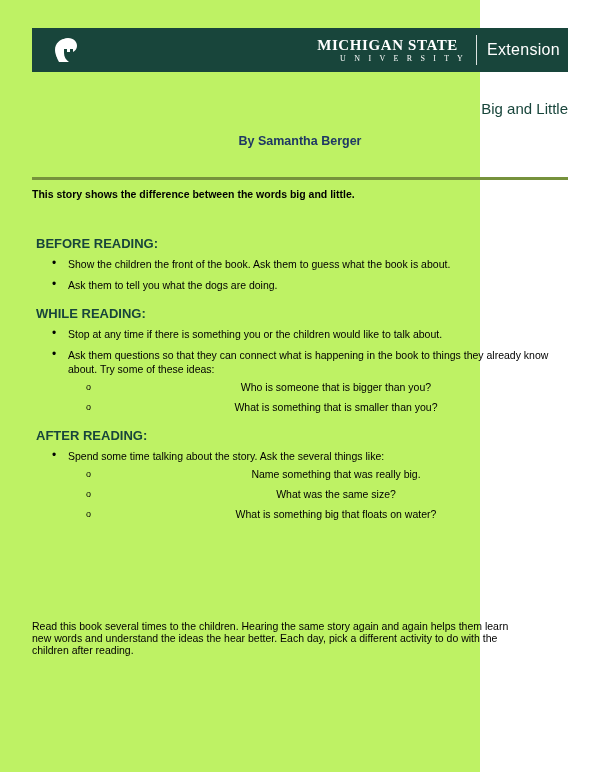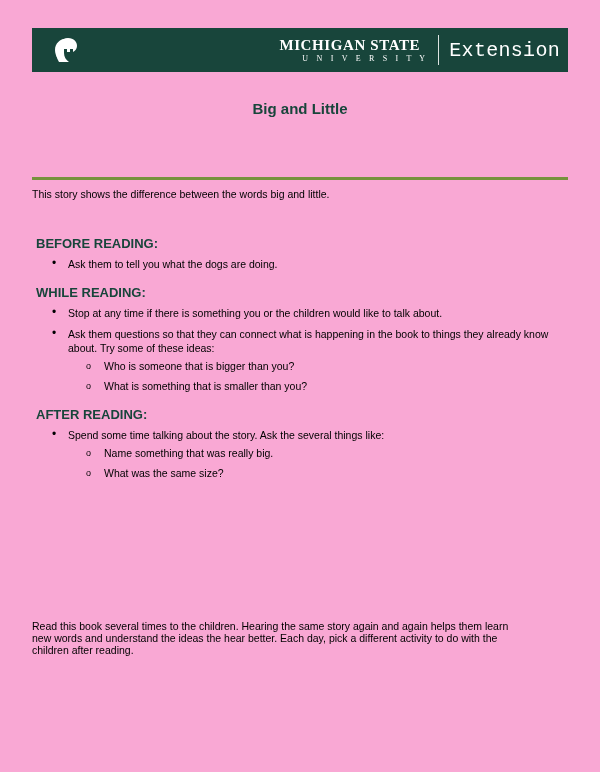--- a/index.html
+++ b/index.html
@@ -9,23 +9,23 @@
   body {
     width: 600px;
     height: 772px;
     background: #ffffff;
     font-family: "Liberation Sans", sans-serif;
     color: #000000;
     overflow: hidden;
   }
   .page {
     position: relative;
-    width: 600px;
+    width: 480px;
     height: 772px;
-    background: #f9a8d4;
+    background: #bef264;
   }
 
   
   .header-banner {
     position: absolute;
     left: 32px;
     top: 28px;
     width: 536px;
     height: 44px;
     background: #1b4332;
@@ -73,37 +73,37 @@
     margin-left: 28px;
   }
   .brand-divider {
     width: 1px;
     height: 30px;
     background: #ffffff;
     opacity: 0.85;
   }
   .ext-text {
     color: #ffffff;
-    font-family: Liberation Mono, monospace;
-    font-size: 20px;
+    font-family: Liberation Sans, sans-serif;
+    font-size: 16px;
     padding-left: 10px;
     letter-spacing: 0.3px;
     text-align: center;
   }
 
   
   .doc-title {
     position: absolute;
     left: 32px;
     top: 100px;
     width: 536px;
-    text-align: center;
+    text-align: right;
     color: #18453B;
     font-size: 15px;
-    font-weight: bold;
+    font-weight: normal;
   }
   .doc-author {
     position: absolute;
     left: 32px;
     top: 134px;
     width: 536px;
     text-align: center;
     color: #1f3864;
     font-size: 12.5px;
     font-weight: bold;
@@ -117,21 +117,21 @@
     background: #76923c;
   }
 
   
   .intro {
     position: absolute;
     left: 32px;
     top: 188px;
     width: 536px;
     font-size: 10.5px;
-    font-weight: normal;
+    font-weight: bold;
     color: #000000;
   }
 
   .content {
     position: absolute;
     left: 32px;
     top: 222px;
     width: 536px;
   }
   .section {
@@ -160,20 +160,21 @@
     position: absolute;
     left: 20px;
     top: -1px;
     font-size: 12px;
     line-height: 14px;
   }
   ul.subs {
     list-style: none;
     margin: 4px 0 0 0;
     padding: 0;
+    text-align: center;
   }
   ul.subs > li {
     position: relative;
     padding-left: 36px;
     margin-bottom: 6px;
     font-size: 10.5px;
     line-height: 14px;
   }
   ul.subs > li::before {
     content: "o";
@@ -208,29 +209,31 @@
       <div class="msu-text">
         <div class="msu-line1">MICHIGAN STATE</div>
         <div class="msu-line2">U N I V E R S I T Y</div>
       </div>
       <div class="brand-divider"></div>
       <div class="ext-text">Extension</div>
     </div>
   </div>
 
   <div class="doc-title">Big and Little</div>
+  <div class="doc-author">By Samantha Berger</div>
   <div class="rule-green"></div>
 
   <div class="intro">This story shows the difference between the words big and little.</div>
 
   <div class="content">
 
     <div class="section">
       <div class="section-heading">BEFORE READING:</div>
       <ul class="bullets">
+        <li><span>Show the children the front of the book.  Ask them to guess what the book is about.</span></li>
         <li><span>Ask them to tell you what the dogs are doing.</span></li>
       </ul>
     </div>
 
     <div class="section">
       <div class="section-heading">WHILE READING:</div>
       <ul class="bullets">
         <li><span>Stop at any time if there is something you or the children would like to talk about.</span></li>
         <li>
           <span>Ask them questions so that they can connect what is happening in the book to things they already know about.  Try some of these ideas:</span>
@@ -243,20 +246,21 @@
     </div>
 
     <div class="section">
       <div class="section-heading">AFTER READING:</div>
       <ul class="bullets">
         <li>
           <span>Spend some time talking about the story.  Ask the several things like:</span>
           <ul class="subs">
             <li>Name something that was really big.</li>
             <li>What was the same size?</li>
+            <li>What is something big that floats on water?</li>
           </ul>
         </li>
       </ul>
     </div>
 
   </div>
 
   <div class="closing">Read this book several times to the children. Hearing the same story again and again helps them learn new words and understand the ideas the hear better. Each day, pick a different activity to do with the children after reading.</div>
 
 </div>

